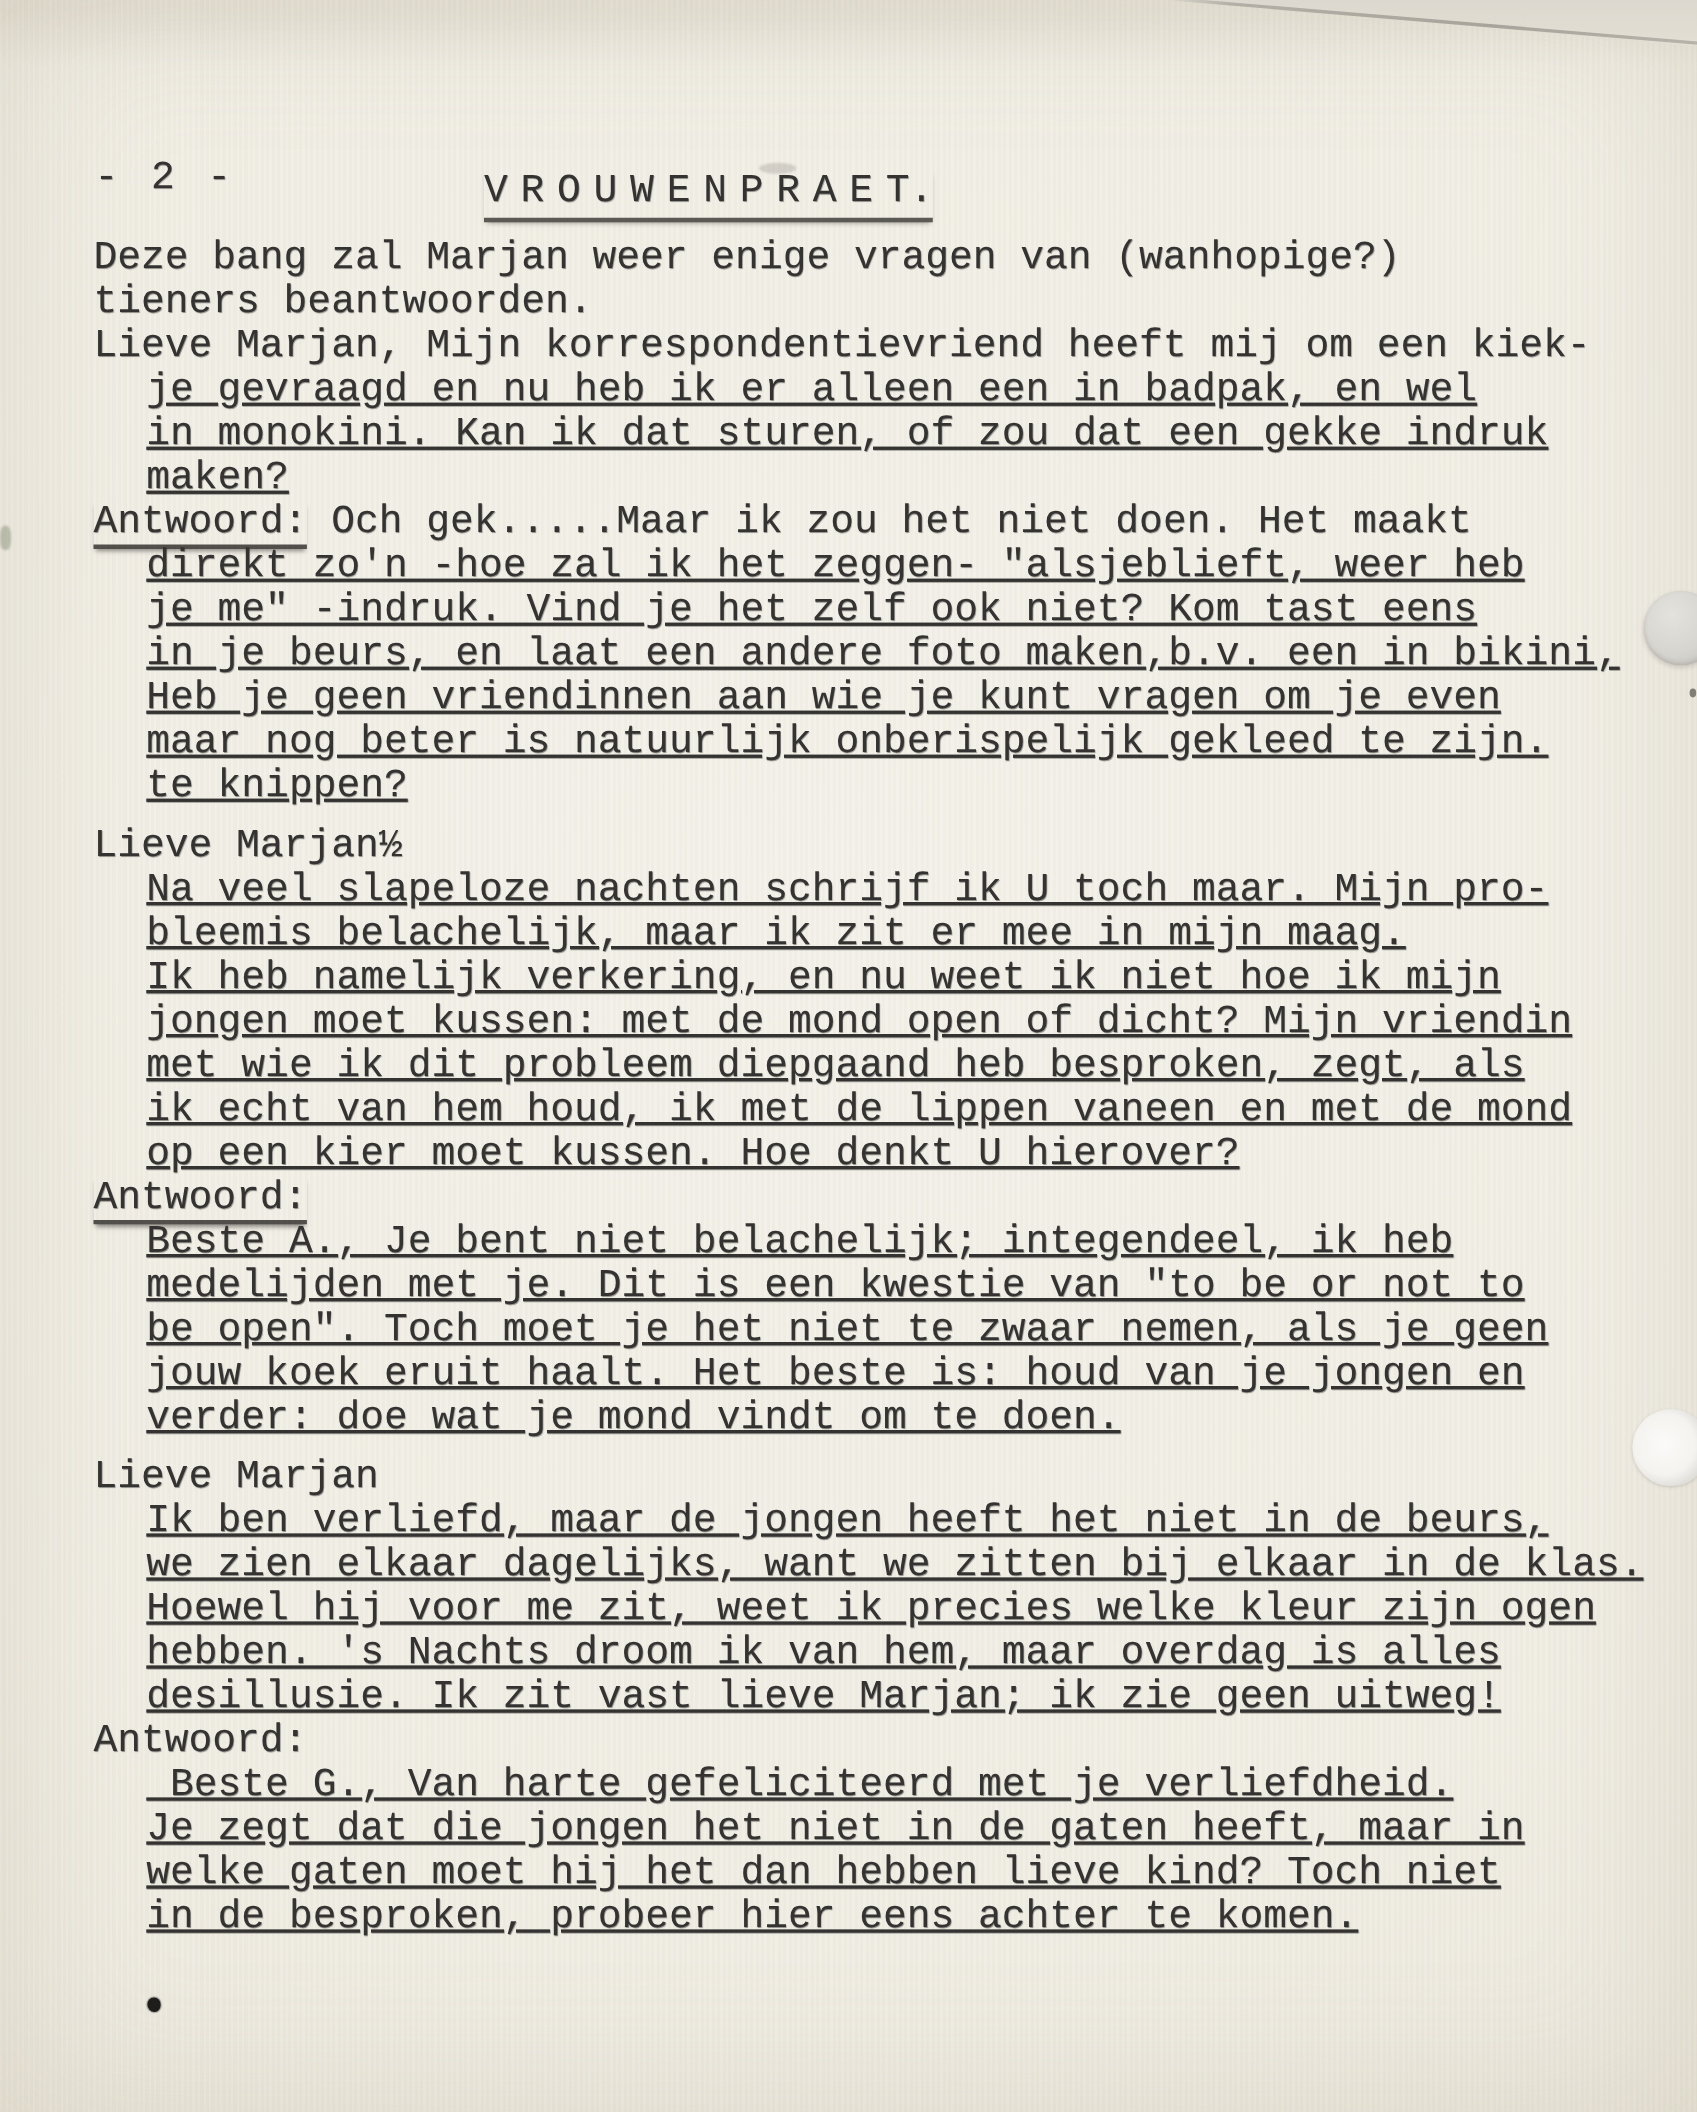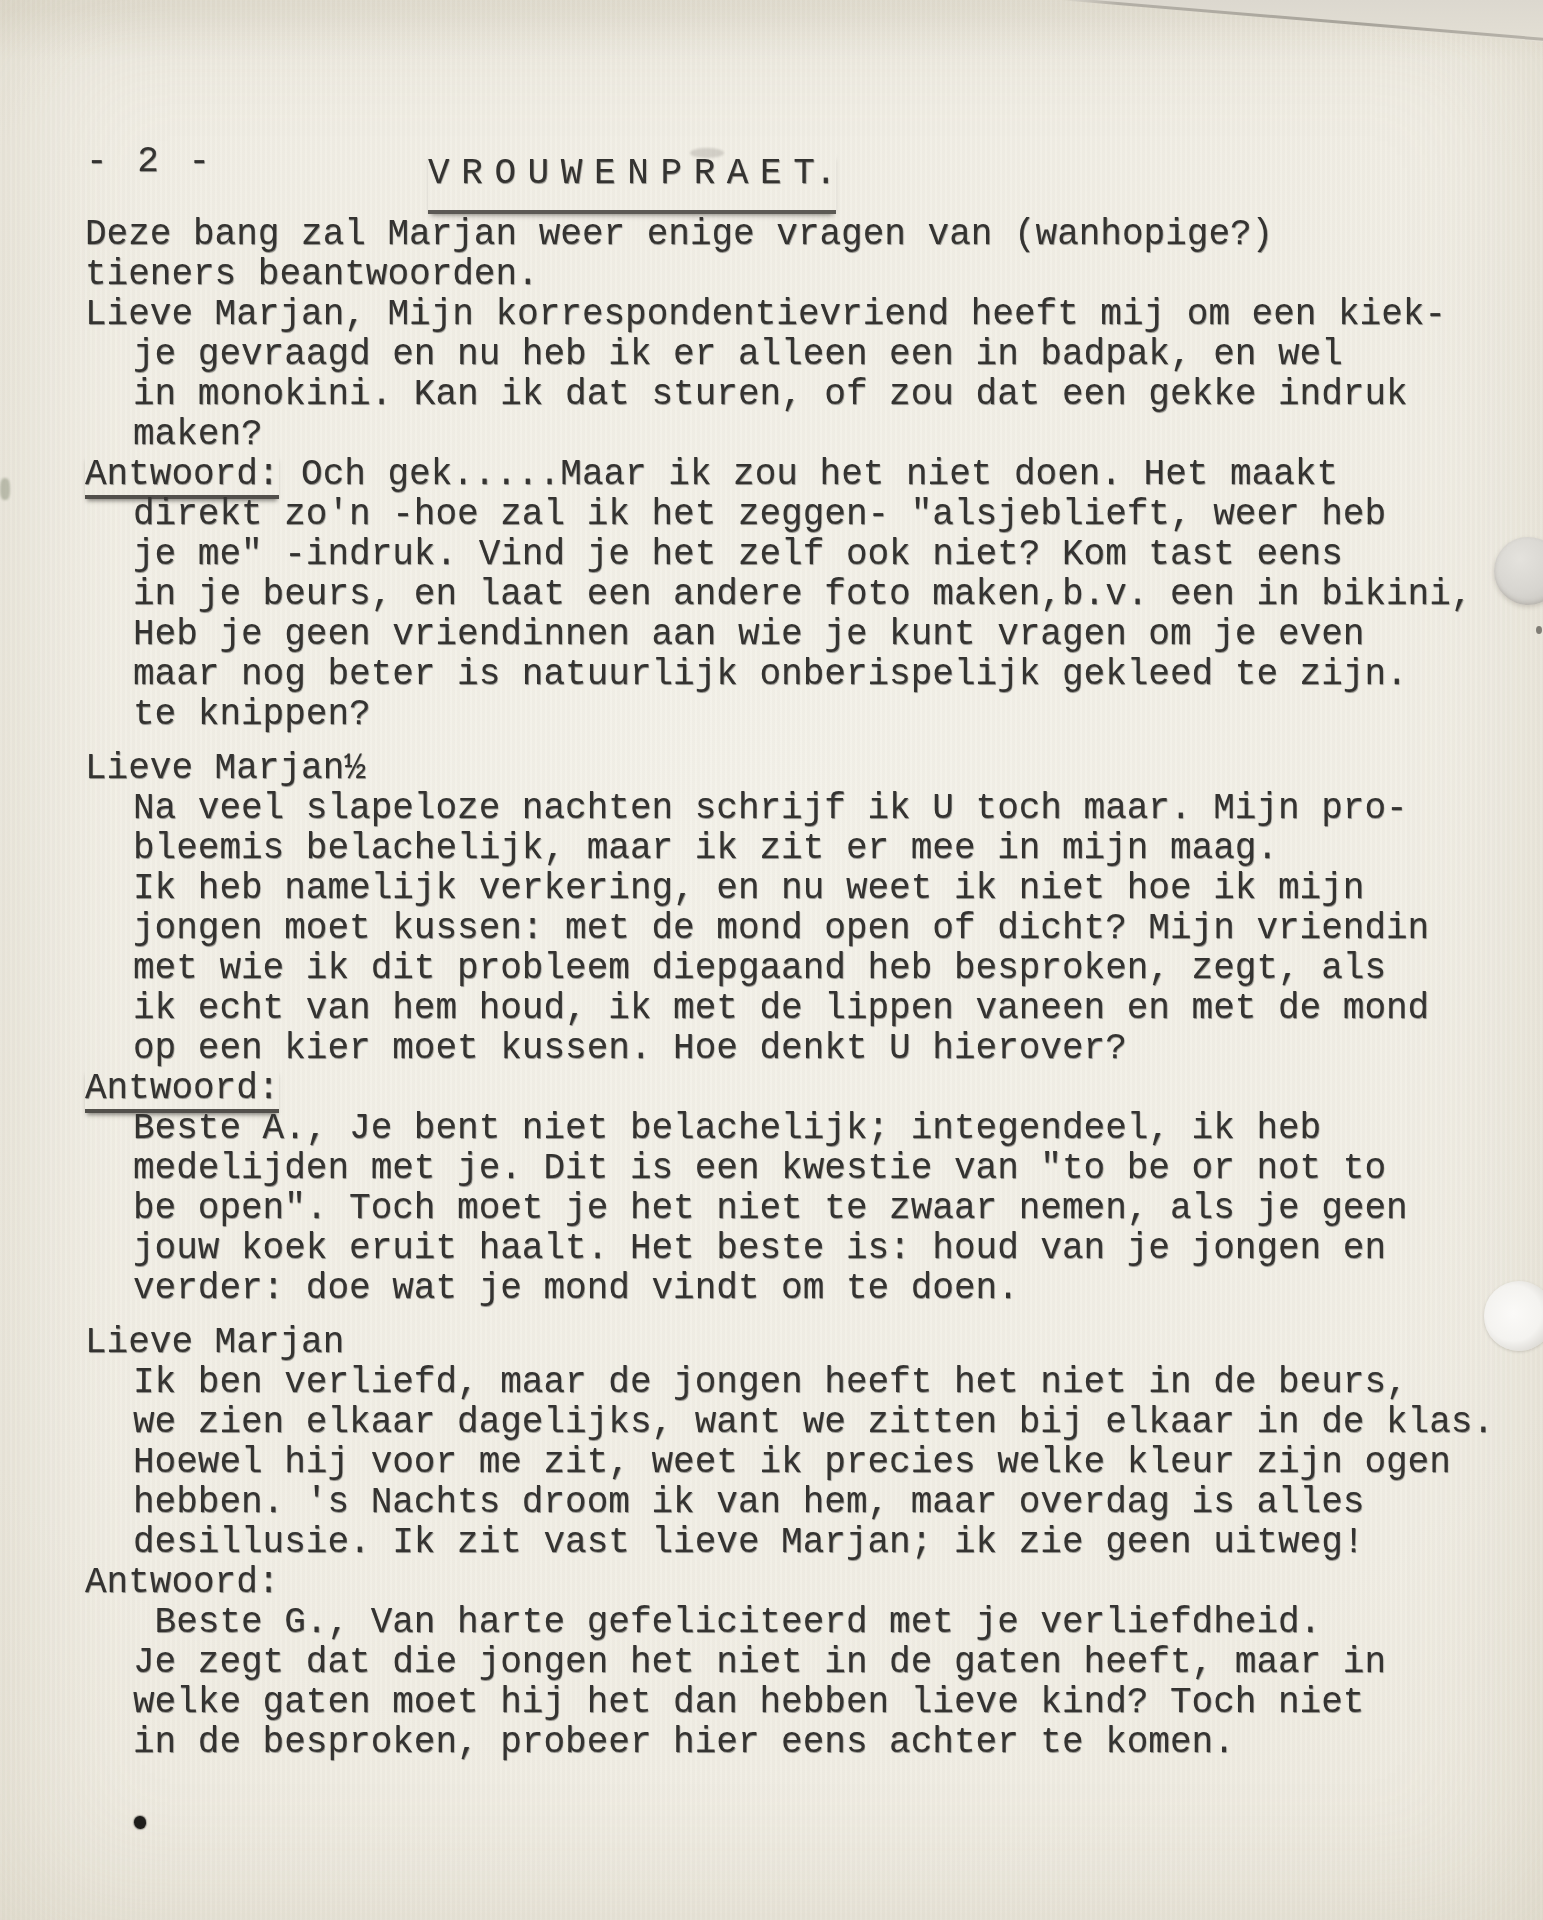--- a/index.html
+++ b/index.html
@@ -68,38 +68,38 @@
   .typewriter {
     color: #343331;
     text-shadow: 0.6px 0.7px 0.7px rgba(52,51,49,0.5);
   }
   .page-number {
     position: absolute; left: 86px; top: 142px;
     font-size: 36px; line-height: 40px;
     letter-spacing: 4px;
   }
   .title {
-    position: absolute; left: 428px; top: 152px;
+    position: absolute; left: 440px; top: 152px;
     font-size: 36px; line-height: 44px;
     white-space: pre; word-spacing: -10px;
     border-bottom: 4px solid rgba(58,56,52,0.82);
-    padding-bottom: 14px;
+    padding-bottom: 2px;
     box-shadow: 0 4px 5px -3px rgba(40,38,34,0.55);
   }
   .text-block {
     position: absolute; left: 0; top: 215px; width: 1543px;
   }
   .line {
     font-size: 36px; line-height: 40px; height: 40px;
     white-space: pre;
     color: #343331;
     text-shadow: 0.6px 0.7px 0.7px rgba(52,51,49,0.5);
   }
   .ind0 { margin-left: 85px; }
-  .ind1 { margin-left: 133px; }
+  .ind1 { margin-left: 133px; text-decoration: underline; }
   .pb   { margin-top: 14px; }
   .ul   {
     display: inline-block;
     border-bottom: 4px solid rgba(54,52,48,0.85);
     box-shadow: 0 4px 4px -2px rgba(40,38,34,0.5);
   }
 </style>
 </head>
 <body>
 

